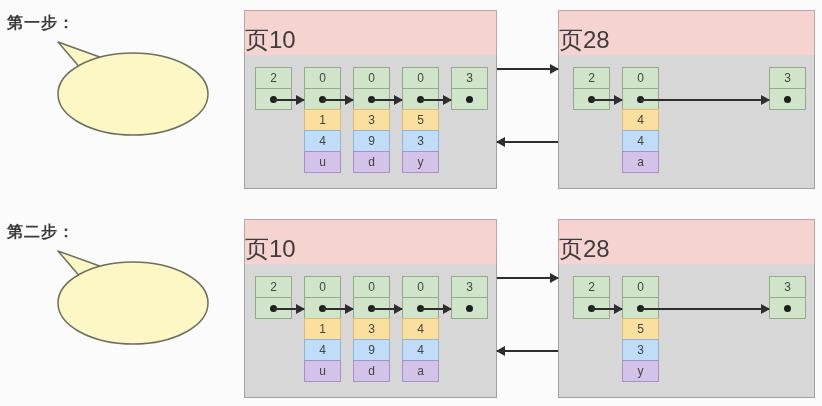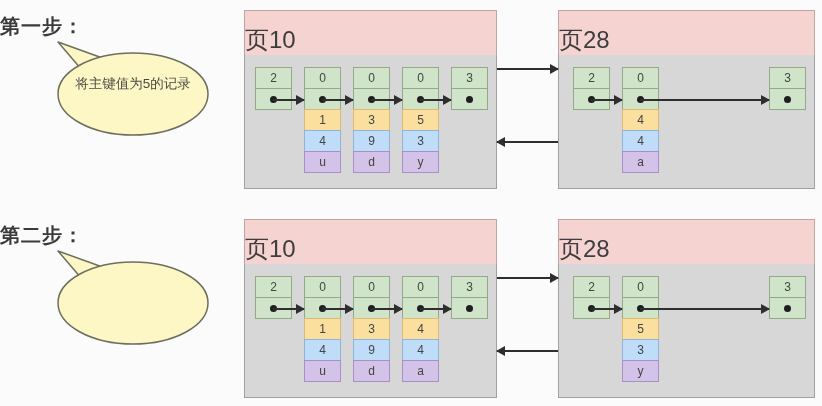--- a/index.html
+++ b/index.html
@@ -1,19 +1,19 @@
 <!DOCTYPE html>
 <html style="--background: #fbfbfb; --page-header-fill: #f5d3d1; --page-header-border: #c3a3a1; --page-body-fill: #d7d7d7; --page-body-border: #a0a0a0; --cell-green-fill: #cfe4c9; --cell-green-border: #94a98a; --cell-orange-fill: #fadf9e; --cell-orange-border: #ddba73; --cell-blue-fill: #bfdcf8; --cell-blue-border: #8fb3d9; --cell-purple-fill: #d4c3e8; --cell-purple-border: #a98fc7; --bubble-fill: #fcf7c5; --bubble-border: #6e6e5e; --arrow-color: #2e2e2e; --text-color: #444444;"><head>
 <meta charset="utf-8">
 <style>
   html,body{margin:0;padding:0;background:#fbfbfb;}
   body{font-family:"Liberation Sans","DejaVu Sans",sans-serif;}
   #canvas{position:relative;width:822px;height:406px;background:#fbfbfb;overflow:hidden;}
   .step{position:absolute;left:0;width:822px;height:200px;}
-  .step-label{position:absolute;left:0;top:13px;font-size:20px;font-weight:600;color:#3a3a3a;letter-spacing:1px;}
+  .step-label{position:absolute;left:7px;top:13px;font-size:16px;font-weight:600;color:#3a3a3a;letter-spacing:1px;}
   .bubble-svg{position:absolute;left:38px;top:34px;}
   .bubble-text{position:absolute;left:43px;top:74px;width:180px;text-align:center;font-size:13.5px;line-height:20px;color:#4a4a42;}
   .bubble-text span{display:block;}
   .page{position:absolute;box-sizing:border-box;}
   .page-header{height:59px;background:var(--page-header-fill);border:1px solid var(--page-header-border);box-sizing:border-box;display:flex;align-items:center;}
   .page-title{font-size:24px;color:#3d3d3d;}
   .page-body{position:absolute;top:45px;left:0;right:0;bottom:0;background:var(--page-body-fill);border:1px solid var(--page-body-border);border-top:none;}
   .record{position:absolute;top:12px;width:37px;z-index:1;}
   .cell{width:37px;height:22px;box-sizing:border-box;border:1px solid #999;display:flex;align-items:center;justify-content:center;font-size:12px;color:#444;margin-top:-1px;}
   .cell:first-child{margin-top:0;}
@@ -31,21 +31,20 @@
 <body>
 
 <div id="canvas">
     <div class="step" style="top: 0px;">
       <div class="step-label">第一步：</div>
       <svg width="180" height="108" viewBox="0 0 180 108" class="bubble-svg">
         <path d="M20 8 L44 36 L70 26 Z" stroke-linejoin="round" fill="#fcf7c5" stroke="#6e6e5e" stroke-width="1.5"></path>
         <ellipse cx="95" cy="60" rx="75" ry="41" fill="#fcf7c5" stroke="#6e6e5e" stroke-width="1.5"></ellipse>
       </svg>
       <div class="bubble-text">
-        <span>将主键值为5的记录</span>
       </div>
       <div class="page" style="left: 244px; top: 10px; width: 253px; height: 179px;">
         <div class="page-header">
           <div class="page-title">页10</div>
         </div>
         <div class="page-body">
           <div class="record" style="left: 10px;">
             <div class="cell green">2</div>
             <div class="cell green">
               <div class="dot"></div>

